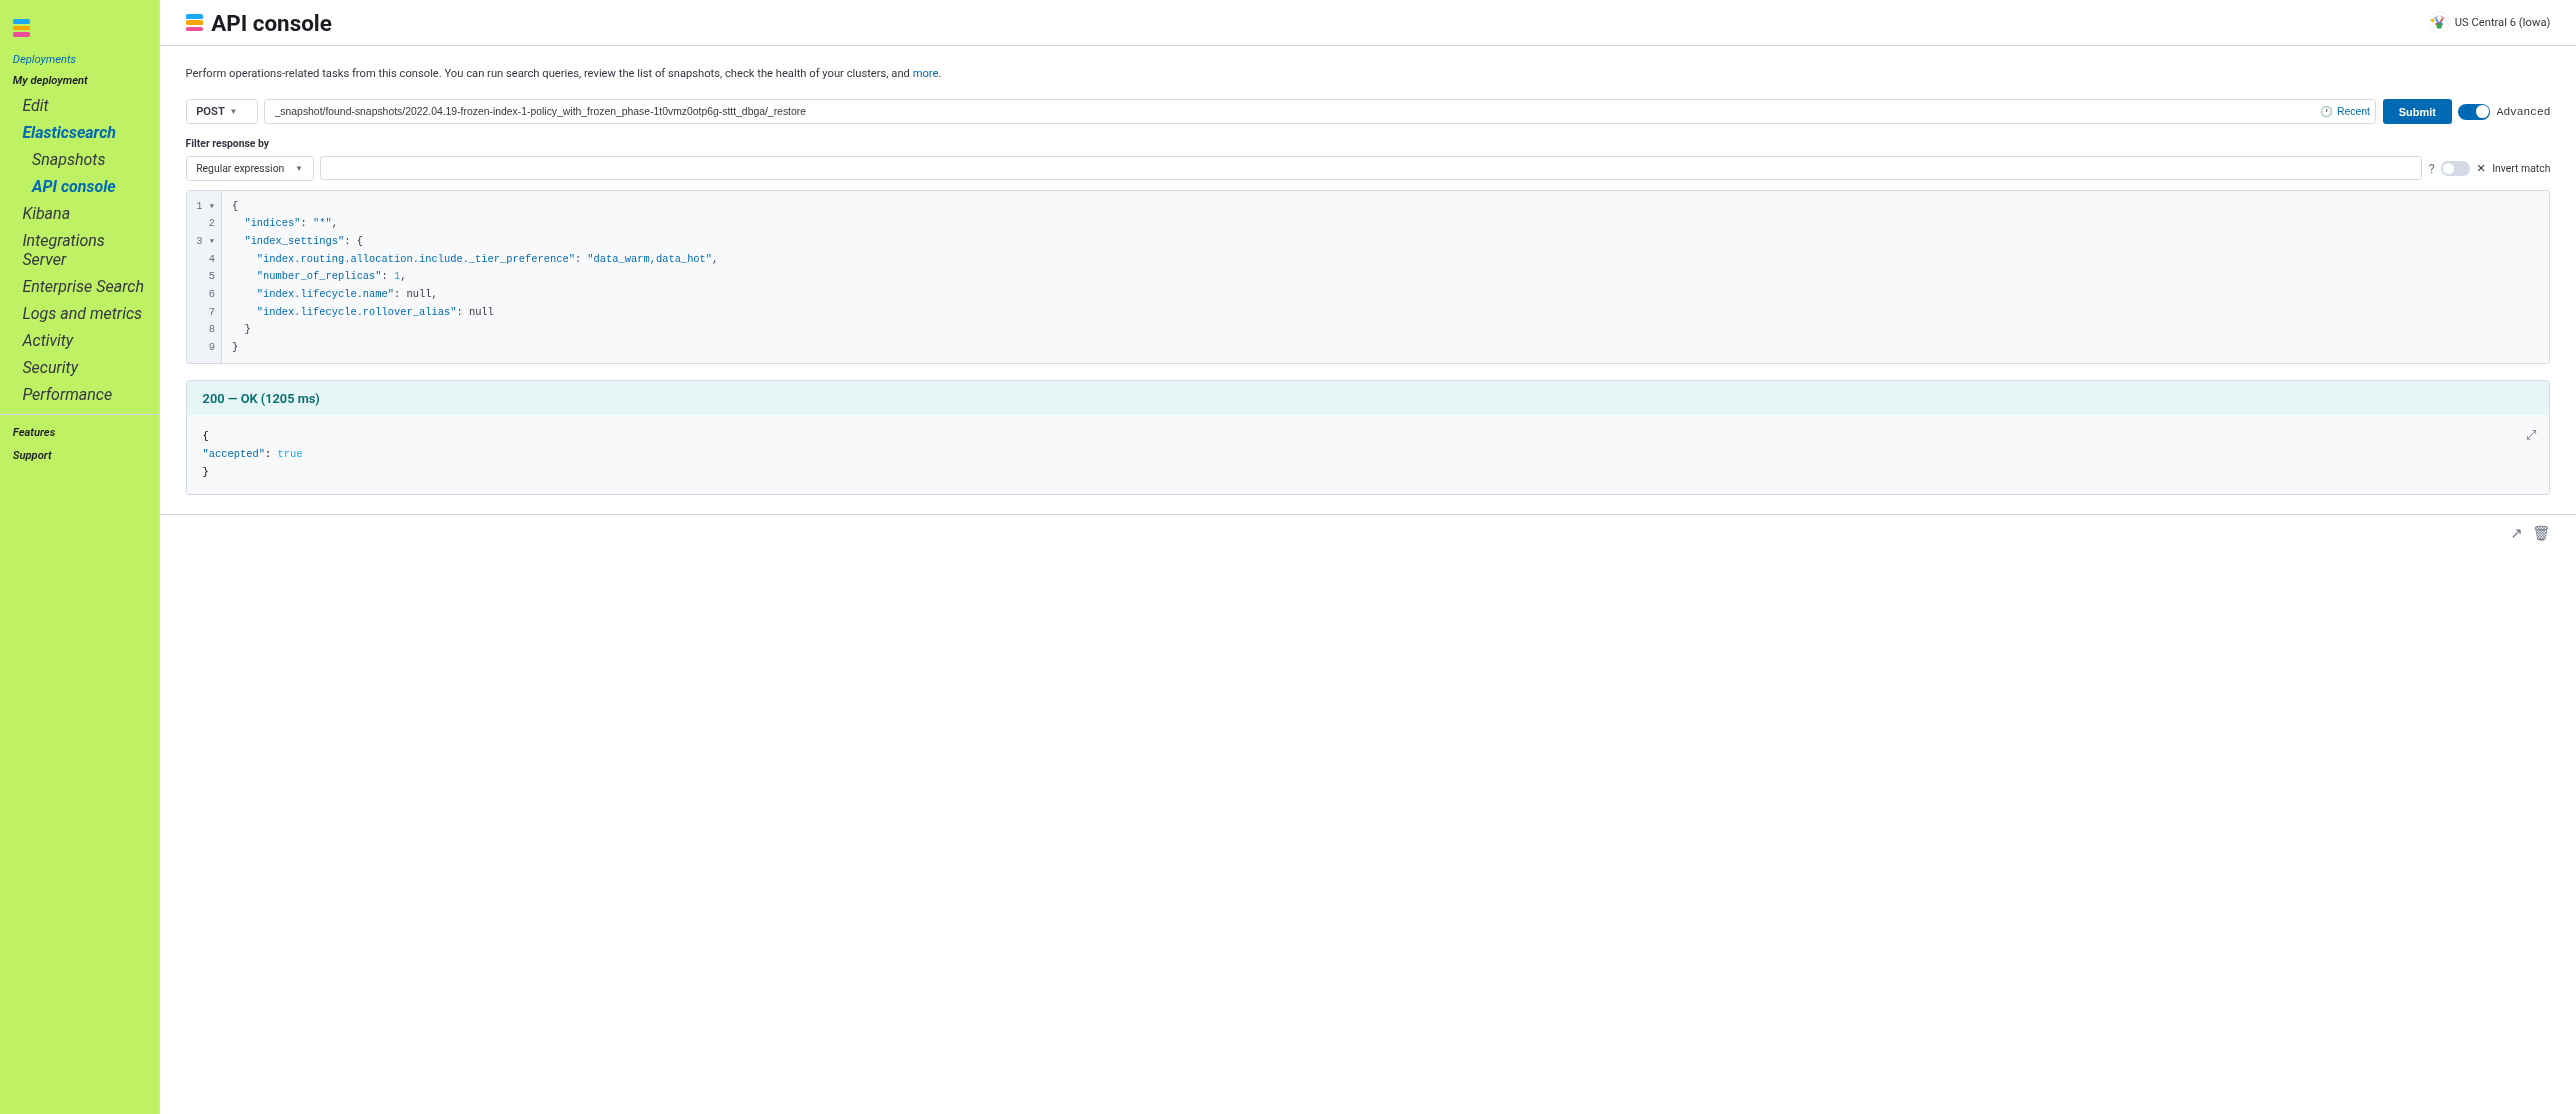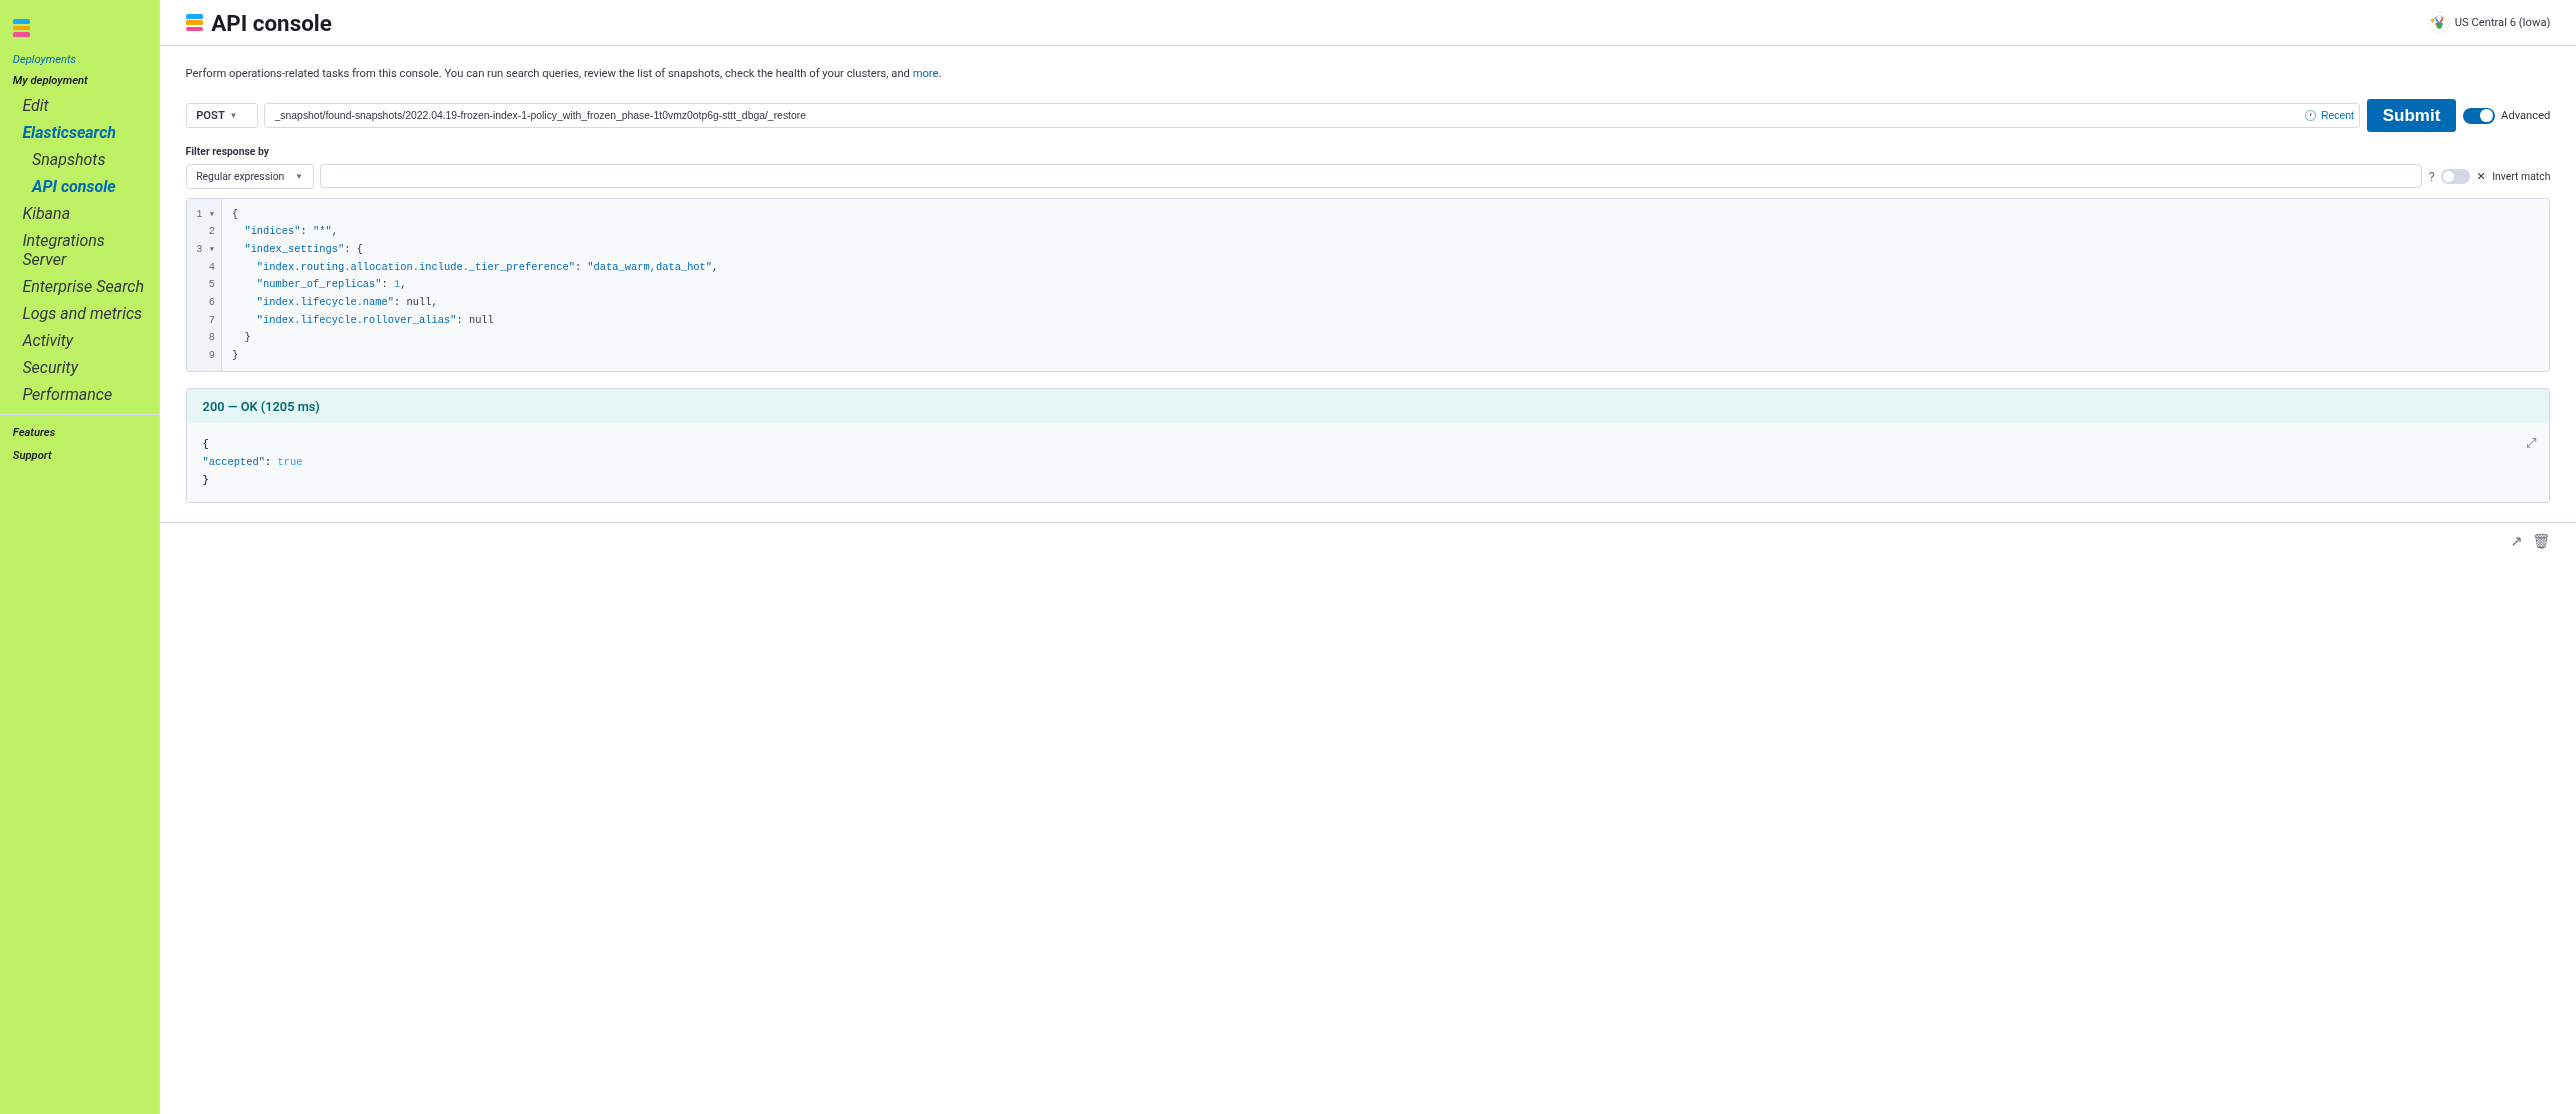--- a/index.html
+++ b/index.html
@@ -172,30 +172,31 @@
       cursor: pointer;
       background: none;
       border: none;
     }
     .submit-btn {
       background: #006bb4;
       color: #fff;
       border: none;
       border-radius: 3.2px;
       padding: 6.4px 16px;
-      font-size: 17px;
+      font-size: 11px;
       font-weight: 600;
       cursor: pointer;
     }
     .advanced-toggle {
       display: flex;
       align-items: center;
       gap: 6.4px;
       font-size: 11.2px;
       color: #343741;
+      font-family: Liberation Mono, monospace;
     }
     .toggle-switch {
       width: 32px;
       height: 16px;
       background: #006bb4;
       border-radius: 8px;
       position: relative;
       cursor: pointer;
     }
     .toggle-switch::after {

